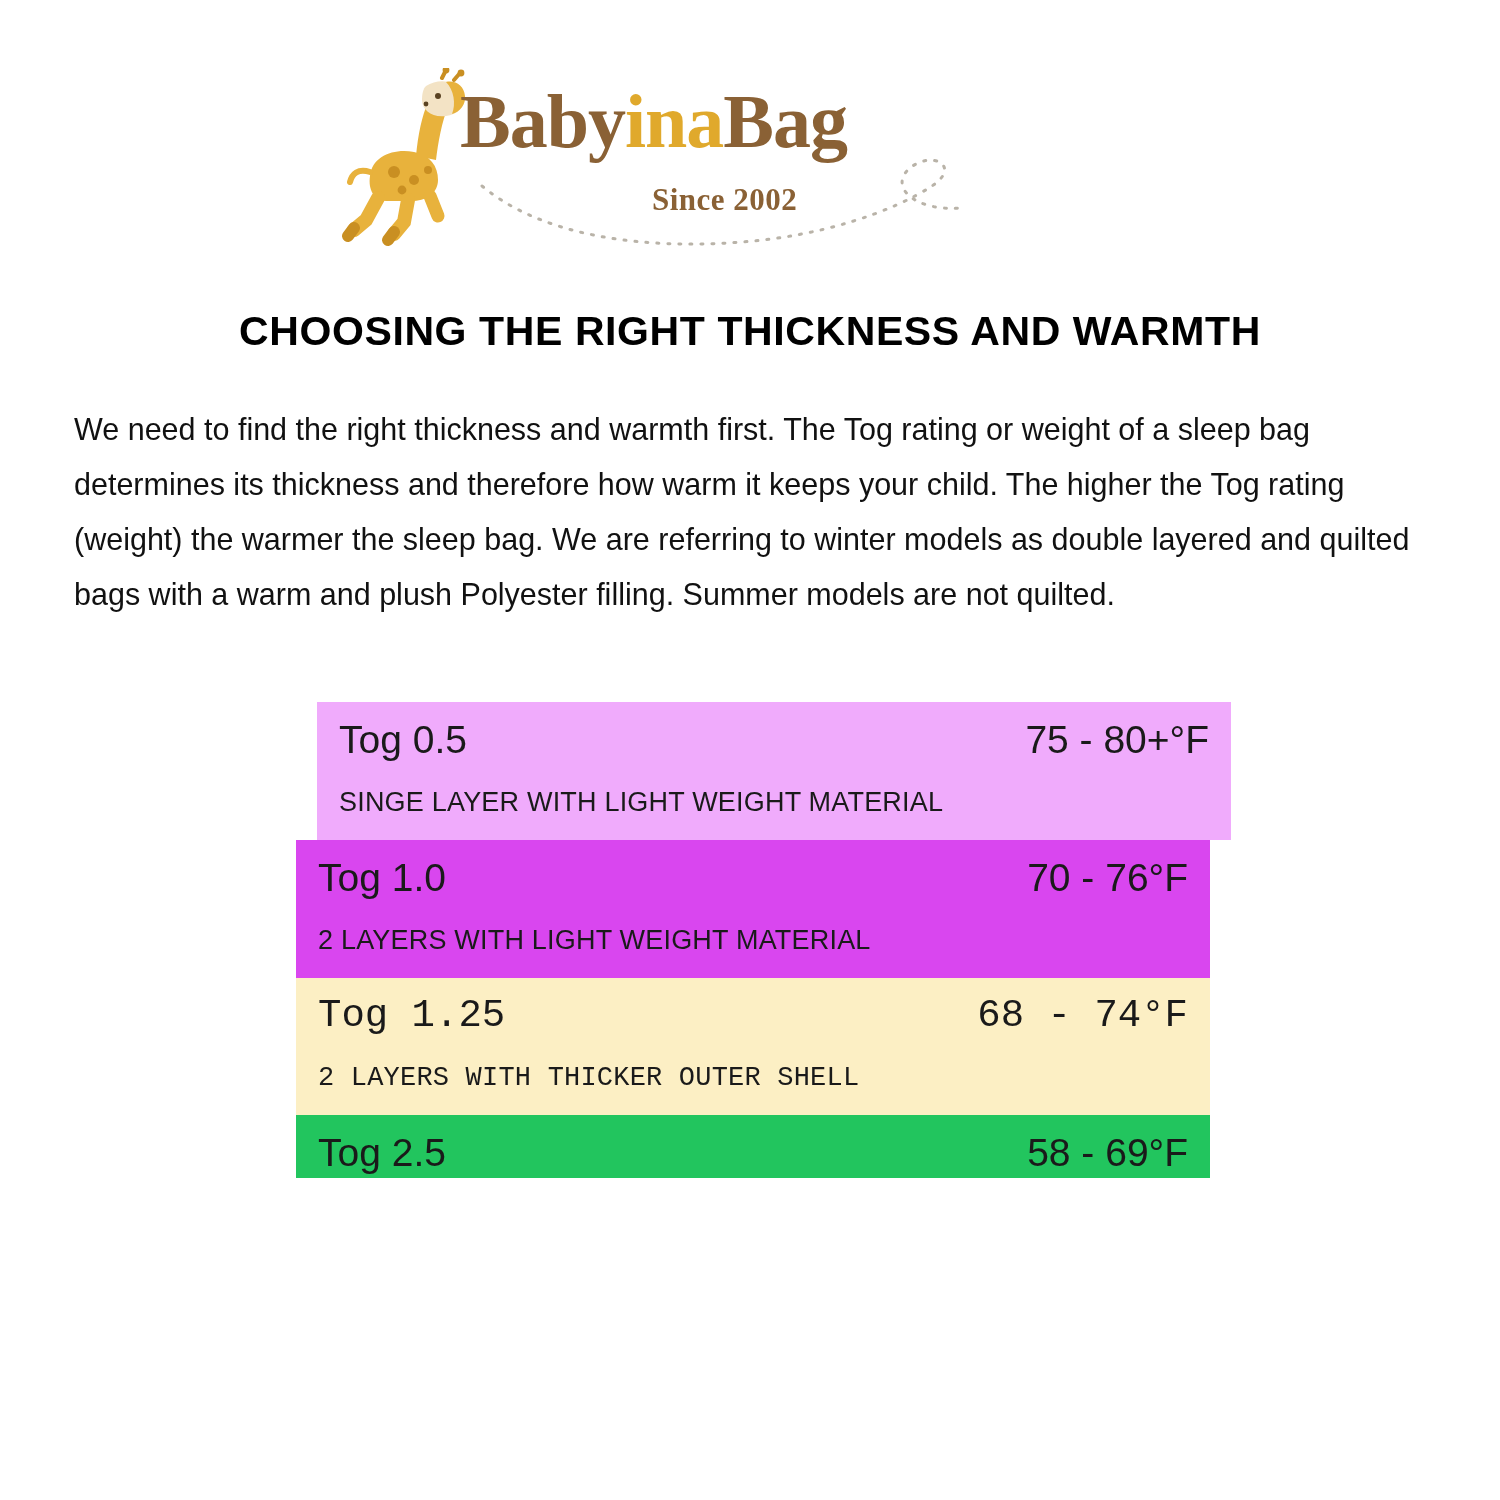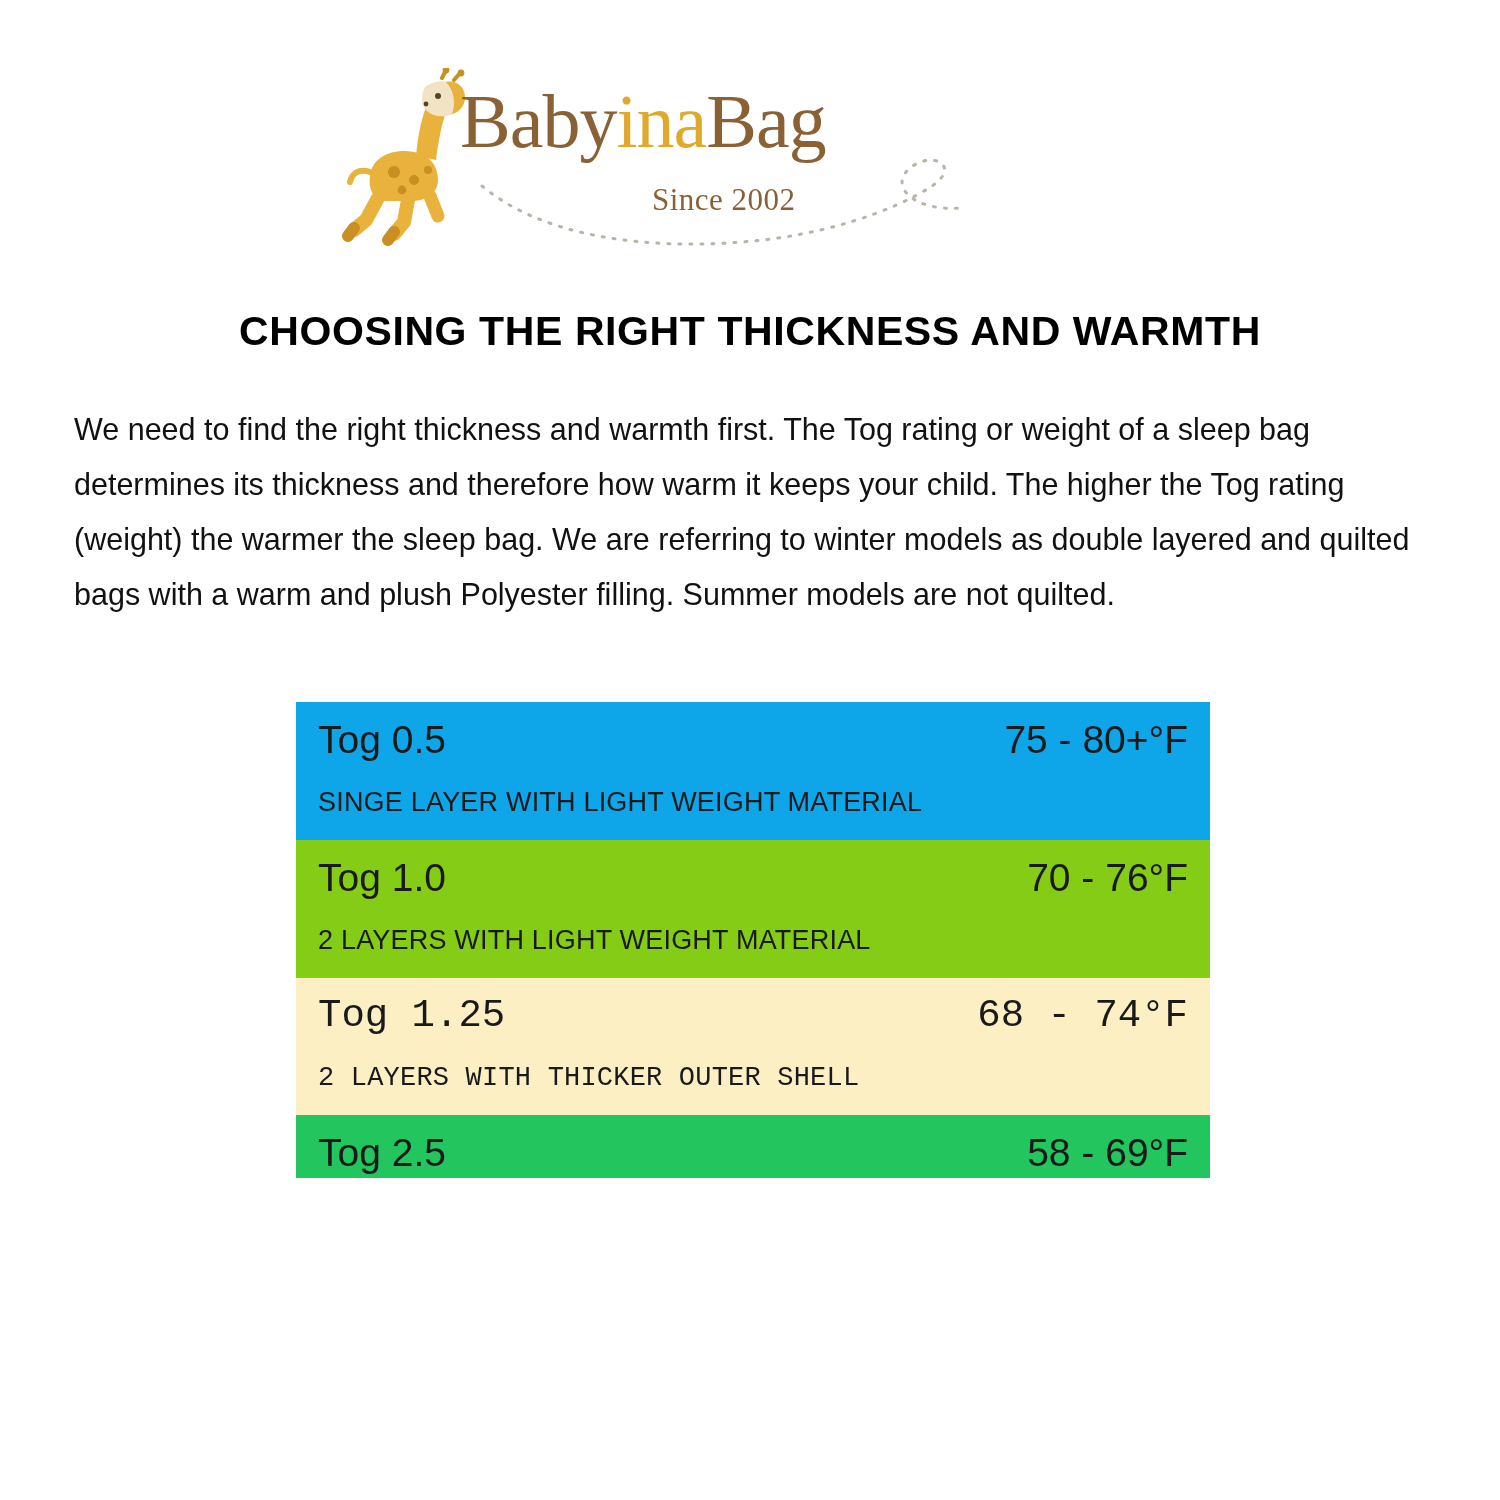--- a/index.html
+++ b/index.html
@@ -21,20 +21,21 @@
     box-sizing: border-box;
   }
 
   
   .logo-block {
     position: absolute;
     top: 58px;
     left: 0;
     width: 1344px;
     height: 200px;
+    font-weight: bold;
   }
   .logo-inner {
     position: relative;
     width: 660px;
     margin: 0 auto;
     height: 200px;
   }
   .giraffe {
     position: absolute;
     left: 0;
@@ -180,29 +181,29 @@
       <div class="since">Since 2002</div>
     </div>
   </div>
 
   <div class="heading">CHOOSING THE RIGHT THICKNESS AND WARMTH</div>
 
   <div class="intro">We need to find the right thickness and warmth first. The Tog rating or weight of a sleep bag determines its thickness and therefore how warm it keeps your child. The higher the Tog rating (weight) the warmer the sleep bag. We are referring to winter models as double layered and quilted bags with a warm and plush Polyester filling. Summer models are not quilted.</div>
 
   <div class="tog-table">
 
-    <div class="tog-group" style="background:#0ea5e9;">
+    <div class="tog-group" style="background:#f0abfc;margin-left:21px;">
       <div class="tog-row-main">
         <span class="tog-label">Tog 0.5</span>
         <span class="tog-temp">75 - 80+°F</span>
       </div>
       <div class="tog-desc">SINGE LAYER WITH LIGHT WEIGHT MATERIAL</div>
     </div>
 
-    <div class="tog-group" style="background:#84cc16;">
+    <div class="tog-group" style="background:#d946ef;">
       <div class="tog-row-main">
         <span class="tog-label">Tog 1.0</span>
         <span class="tog-temp">70 - 76°F</span>
       </div>
       <div class="tog-desc">2 LAYERS WITH LIGHT WEIGHT MATERIAL</div>
     </div>
 
     <div class="tog-group" style="background:#fcefc4;font-family:Liberation Mono, monospace;">
       <div class="tog-row-main">
         <span class="tog-label">Tog 1.25</span>

